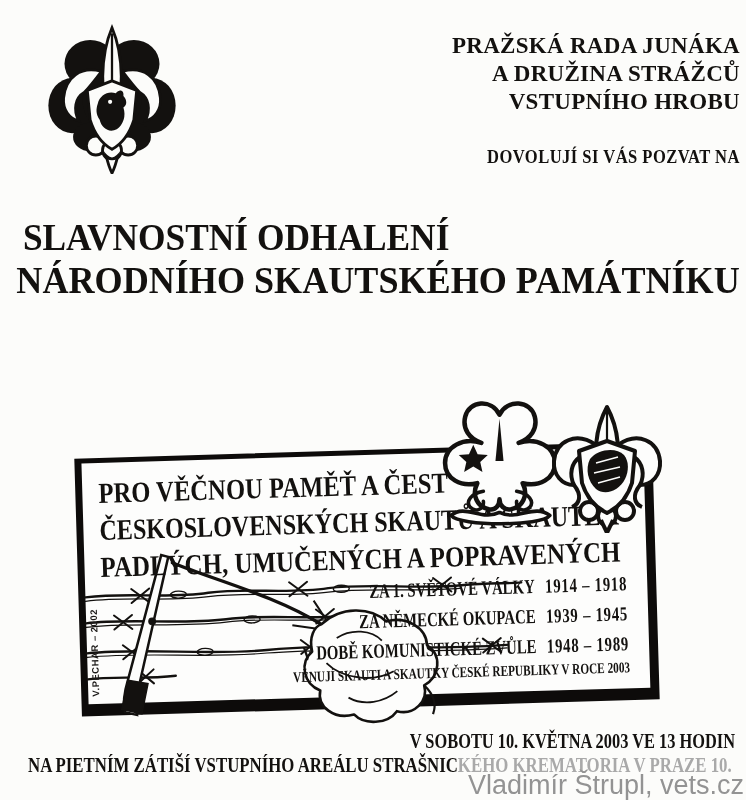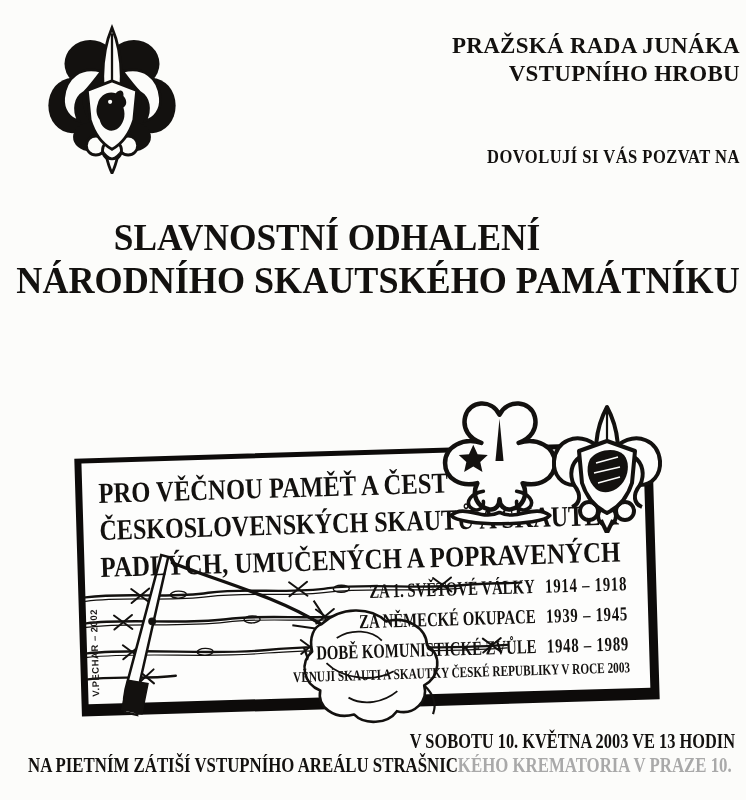--- a/index.html
+++ b/index.html
@@ -19,21 +19,21 @@
     font-size:23px;line-height:28px;font-weight:700;
     letter-spacing:.3px;white-space:nowrap;
   }
   .invite-line{
     position:absolute;right:6px;top:147px;
     font-size:18px;font-weight:700;white-space:nowrap;
     transform:scaleX(.92);transform-origin:right top;
     letter-spacing:.5px;
   }
   
-  .title-block{position:absolute;left:0;top:216px;width:654px;text-align:center;font-weight:700;}
+  .title-block{position:absolute;left:0;top:216px;width:654px;text-align:left;font-weight:700;}
   .title-line{font-size:38px;line-height:43px;white-space:nowrap;}
   .title-line1{transform:scaleX(.93);transform-origin:center;}
   .title-line2{transform:scaleX(.95);transform-origin:center;}
   
   .plaque-wrap{
     position:absolute;left:78px;top:450px;width:578px;height:258px;
     transform:rotate(-1.7deg);z-index:1;
   }
   .plaque-frame{
     position:absolute;inset:0;background:#fdfdfc;
@@ -112,20 +112,21 @@
       <circle cx="75" cy="135" r="10"></circle>
       <path d="M69,141 C71,150 73,155 75,159 C77,155 79,150 81,141 C77,145 73,145 69,141 Z"></path>
       <path d="M75,62 L101,72 L98,103 C93,119 84,129 75,134 C66,129 57,119 52,103 L49,72 Z"></path>
     </g>
     <path fill="#13110f" d="M60,86 C62,77 71,72 79,75 C83,70 88,72 87,78 C91,82 91,88 87,90 C90,99 87,108 80,113 C72,117 64,112 62,103 C58,97 58,92 60,86 Z"></path>
     <circle cx="73" cy="84" r="2.2" fill="#fcfcfa"></circle>
   </svg>
 
   <div class="org-block">
     <div>PRAŽSKÁ RADA JUNÁKA</div>
+    <div>A DRUŽINA STRÁŽCŮ</div>
     <div>VSTUPNÍHO HROBU</div>
   </div>
 
   <div class="invite-line">DOVOLUJÍ SI VÁS POZVAT NA</div>
 
   <div class="title-block">
     <div class="title-line title-line1">SLAVNOSTNÍ ODHALENÍ</div>
     <div class="title-line title-line2">NÁRODNÍHO SKAUTSKÉHO PAMÁTNÍKU</div>
   </div>
 
@@ -225,14 +226,15 @@
       <circle cx="61" cy="113" r="9"></circle>
       <path d="M55,117 C58,124 60,127 61,130 C62,127 64,124 67,117"></path>
       <path d="M61,38 L89,48 L86,80 C81,96 71,105 61,110 C51,105 41,96 36,80 L33,48 Z"></path>
     </g>
     <path fill="#13110f" d="M44,56 C52,46 70,44 78,52 C83,58 83,68 79,76 C73,88 59,93 50,86 C42,79 39,66 44,56 Z"></path>
     <path d="M50,60 L72,54 M48,70 L74,64 M52,80 L74,74" stroke="#fdfdfc" stroke-width="1.4"></path>
   </svg>
 
   <div class="footer-line1">V SOBOTU 10. KVĚTNA 2003 VE 13 HODIN</div>
   <div class="footer-line2"><span>NA PIETNÍM ZÁTIŠÍ VSTUPNÍHO AREÁLU STRAŠNIC</span><span class="faded">KÉHO KREMATORIA V PRAZE 10.</span></div>
+  <div class="watermark">Vladimír Štrupl, vets.cz</div>
 
 </div>
 
 </body></html>

